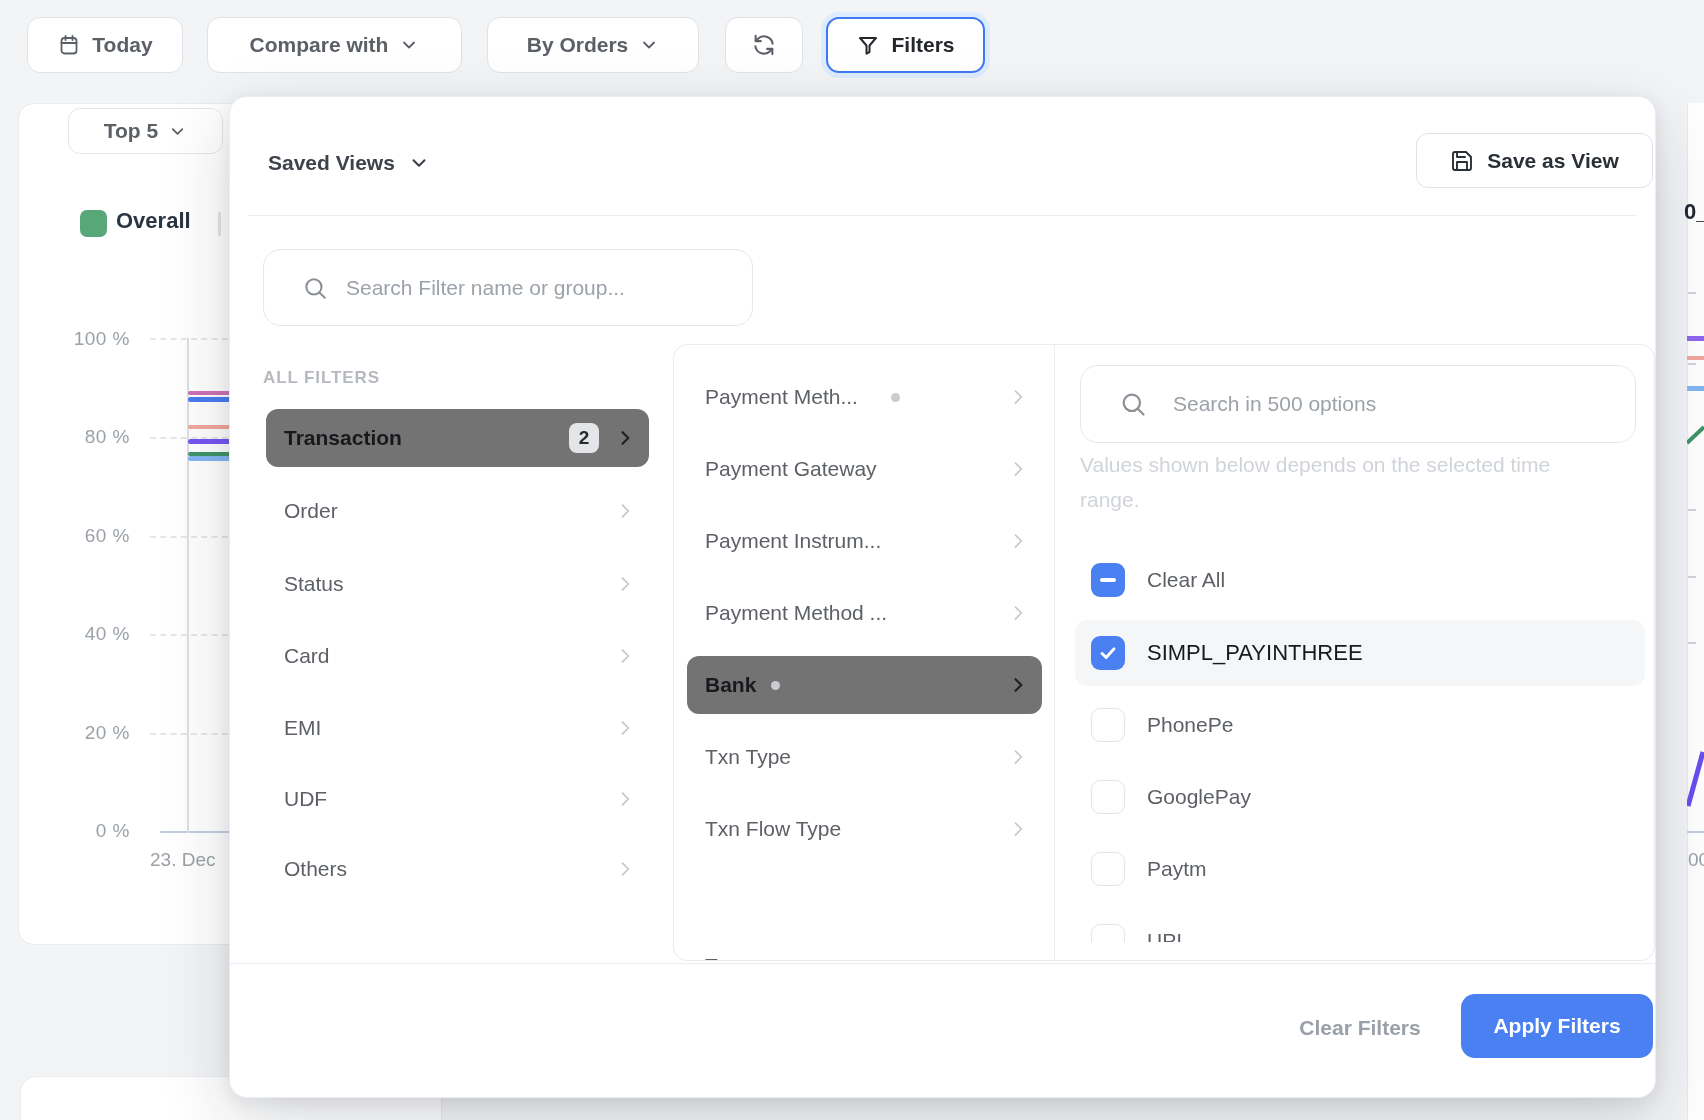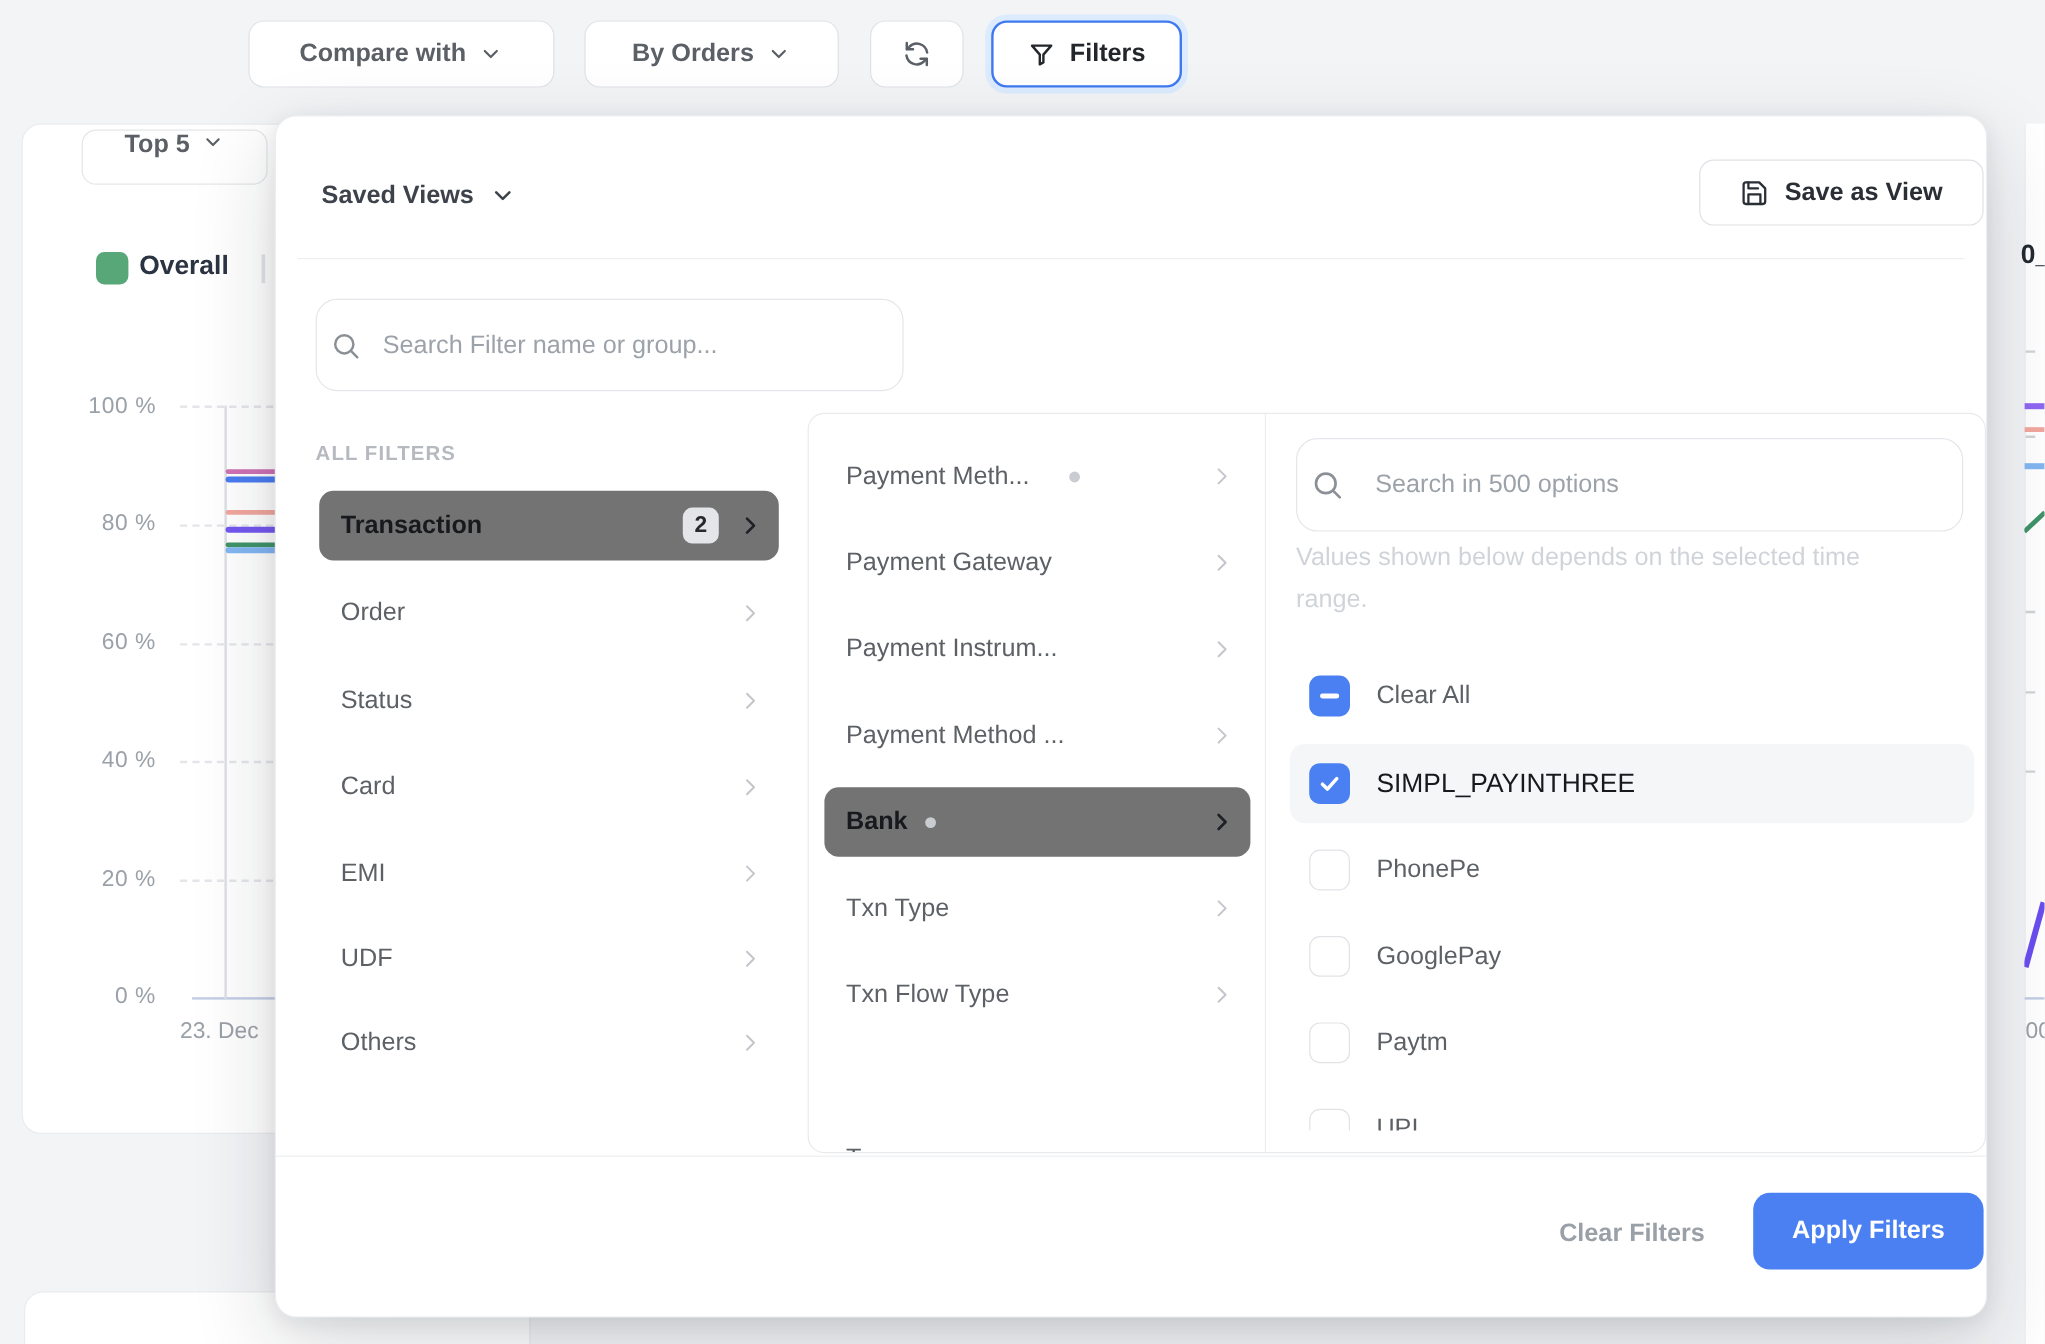--- a/index.html
+++ b/index.html
@@ -7,39 +7,39 @@
   .page{position:relative;width:1704px;height:1120px;background:#f3f4f6;overflow:hidden;}
   .abs{position:absolute;}
   svg{display:block;flex:none;}
   
   .tbtn{display:flex;align-items:center;justify-content:center;gap:11px;height:56px;
         background:#fff;border:1.5px solid #dfe2e6;border-radius:13px;
         font-size:21px;font-weight:600;color:#5b6066;box-sizing:border-box;cursor:pointer;}
   .tbtn.filters{border:2px solid #3e79f2;box-shadow:0 0 0 5px #dcebfd;color:#23262b;}
   
   .card{background:#fff;border:1px solid #e9ebee;border-radius:16px;}
-  .top5{display:flex;justify-content:center;gap:10px;background:#fff;
+  .top5{display:flex;align-items:center;justify-content:center;gap:10px;background:#fff;
         border:1.5px solid #e4e6e9;border-radius:12px;font-size:21px;font-weight:600;color:#5b6066;box-sizing:border-box;}
   .legend-swatch{width:27px;height:27px;border-radius:7px;}
   .legend-label{font-size:22px;font-weight:700;color:#2b3442;}
   .ytick{width:62px;text-align:right;font-size:19px;color:#9ba1a8;letter-spacing:.5px;}
   .gridline{border-top:2px dashed #e4e6ea;height:0;}
   .axis-x{height:2px;background:#c3cde6;}
   .axis-y{width:2px;background:#dcdfe4;}
   .cline{border-radius:3px;}
   .xtick{font-size:19px;color:#9ba1a8;}
   
   .modal{background:#fff;border:1px solid #ecedef;border-radius:18px;
          box-shadow:0 24px 70px rgba(16,24,40,.16),0 4px 18px rgba(16,24,40,.08);z-index:10;}
   .saved-views{display:flex;align-items:center;gap:13px;font-size:21px;font-weight:600;color:#3e434b;cursor:pointer;}
   .save-btn{display:flex;align-items:center;justify-content:center;gap:13px;height:55px;background:#fff;
             border:1.5px solid #dfe2e6;border-radius:12px;font-size:21px;font-weight:600;color:#2a2f36;box-sizing:border-box;cursor:pointer;}
   .divider-h{background:#eceef0;height:1px;}
   .searchbox{display:flex;align-items:center;gap:16px;background:#fff;border:1.5px solid #e4e6ea;
-             border-radius:18px;box-sizing:border-box;padding:0 11px;}
+             border-radius:18px;box-sizing:border-box;padding:0 38px;}
   .searchbox input{border:none;outline:none;flex:1;font-size:21px;color:#3e434b;font-family:"Liberation Sans",sans-serif;background:transparent;}
   .searchbox input::placeholder{color:#9ca2a9;}
   .section-label{font-size:17px;font-weight:600;letter-spacing:.9px;color:#b6bac0;}
   .group-row,.filter-row{display:flex;align-items:center;box-sizing:border-box;height:58px;
        padding:0 14px 0 18px;border-radius:12px;font-size:21px;color:#5d6166;cursor:pointer;}
   .group-row .chev,.filter-row .chev{margin-left:auto;color:#c3c6ca;}
   .group-row.sel,.filter-row.sel{background:#737373;color:#17191d;font-weight:600;}
   .group-row.sel .chev,.filter-row.sel .chev{color:#1d2025;}
   .badge{margin-left:auto;margin-right:16px;min-width:30px;height:30px;padding:0 7px;border-radius:8px;
          background:#e4e5e8;display:flex;align-items:center;justify-content:center;
@@ -58,20 +58,27 @@
   .minus-bar{width:16px;height:4px;border-radius:2px;background:#fff;}
   .clear-filters{font-size:21px;font-weight:600;color:#9aa0a7;text-align:center;cursor:pointer;}
   .apply-btn{display:flex;align-items:center;justify-content:center;background:#4a80f2;border:none;border-radius:14px;
              font-size:21px;font-weight:700;color:#fff;font-family:"Liberation Sans",sans-serif;cursor:pointer;}
 </style>
 </head>
 <body>
 
 <div class="page">
 
+  <div class="tbtn abs" style="left:27px;top:17px;width:156px;">
+    <svg width="24" height="24" viewBox="0 0 24 24" fill="none" stroke="#5b6066" stroke-width="1.8" stroke-linecap="round">
+        <rect x="4.5" y="5" width="15" height="15.5" rx="3"></rect>
+        <path d="M8.5 3v4M15.5 3v4M4.5 10h15"></path>
+      </svg>
+    <span>Today</span>
+  </div>
   <div class="tbtn abs" style="left:207px;top:17px;width:255px;">
     <span>Compare with</span>
     <svg width="20" height="20" viewBox="0 0 24 24" fill="none" stroke="#5b6066" stroke-width="2.2" stroke-linecap="round" stroke-linejoin="round">
         <polyline points="6 9 12 15 18 9"></polyline>
       </svg>
   </div>
   <div class="tbtn abs" style="left:487px;top:17px;width:212px;">
     <span>By Orders</span>
     <svg width="20" height="20" viewBox="0 0 24 24" fill="none" stroke="#5b6066" stroke-width="2.2" stroke-linecap="round" stroke-linejoin="round">
         <polyline points="6 9 12 15 18 9"></polyline>

